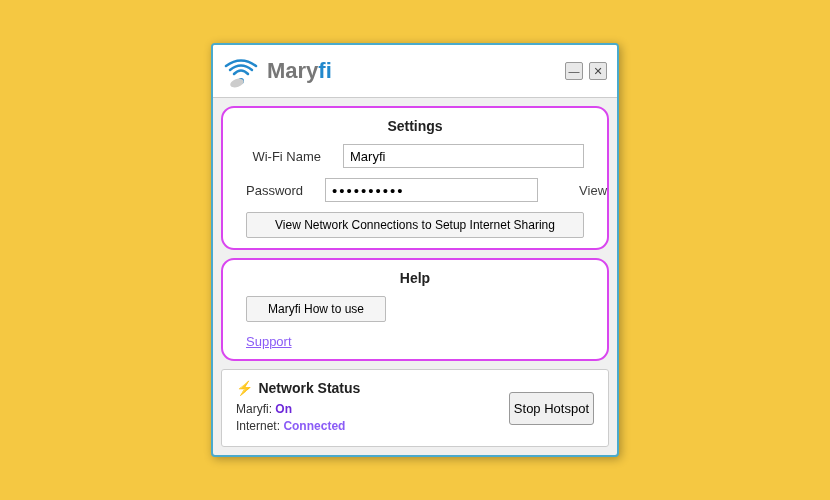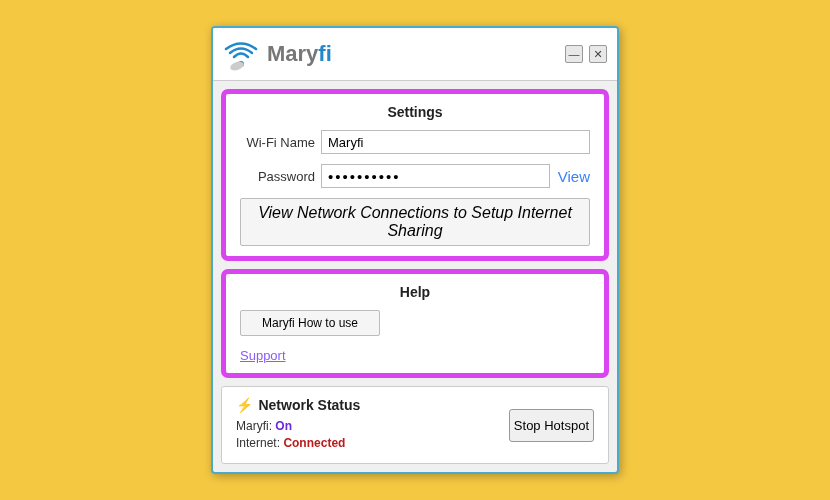--- a/index.html
+++ b/index.html
@@ -64,77 +64,76 @@
       display: flex;
       align-items: center;
       justify-content: center;
       font-size: 11px;
       color: #444;
       border-radius: 2px;
     }
 
     .section {
       background: white;
-      border: 5px solid #d946ef;
+      border: 2px solid #d946ef;
       margin: 8px;
-      padding: 10px 14px;
-      border-radius: 7px;
+      padding: 10px 23px;
+      border-radius: 13px;
     }
 
     .section-title {
       font-weight: bold;
       font-size: 14px;
       text-align: center;
       margin-bottom: 10px;
       color: #222;
     }
 
     .field-row {
       display: flex;
       align-items: center;
       margin-bottom: 10px;
-      gap: 6px;
+      gap: 22px;
     }
 
     .field-label {
       width: 75px;
       text-align: right;
       font-size: 13px;
       color: #333;
     }
 
     .field-input {
       flex: 1;
       border: 1px solid #bbb;
       padding: 3px 6px;
       font-size: 13px;
       background: white;
       height: 24px;
     }
 
     .view-link {
-      font-size: 15px;
-      color: #3b82f6;
+      font-size: 13px;
+      color: #404040;
       cursor: pointer;
       text-decoration: none;
-      margin-left: 2px;
+      margin-left: 19px;
     }
 
     .network-btn {
       display: block;
       width: 100%;
       padding: 5px 8px;
-      font-size: 16px;
+      font-size: 12px;
       background: #f5f5f5;
       border: 1px solid #bbb;
       cursor: pointer;
       text-align: center;
       border-radius: 2px;
       margin-top: 4px;
-      font-style: italic;
     }
 
     .help-btn {
       display: block;
       width: 140px;
       padding: 5px 8px;
       font-size: 12px;
       background: #f5f5f5;
       border: 1px solid #bbb;
       cursor: pointer;
@@ -184,21 +183,21 @@
       margin-bottom: 3px;
       color: #333;
     }
 
     .status-on {
       color: #6d28d9;
       font-weight: bold;
     }
 
     .status-connected {
-      color: #b91c1c;
+      color: #8b5cf6;
       font-weight: bold;
     }
 
     .stop-btn {
       padding: 8px 4px;
       font-size: 13px;
       background: #f0f0f0;
       border: 1px solid #999;
       cursor: pointer;
       border-radius: 3px;

